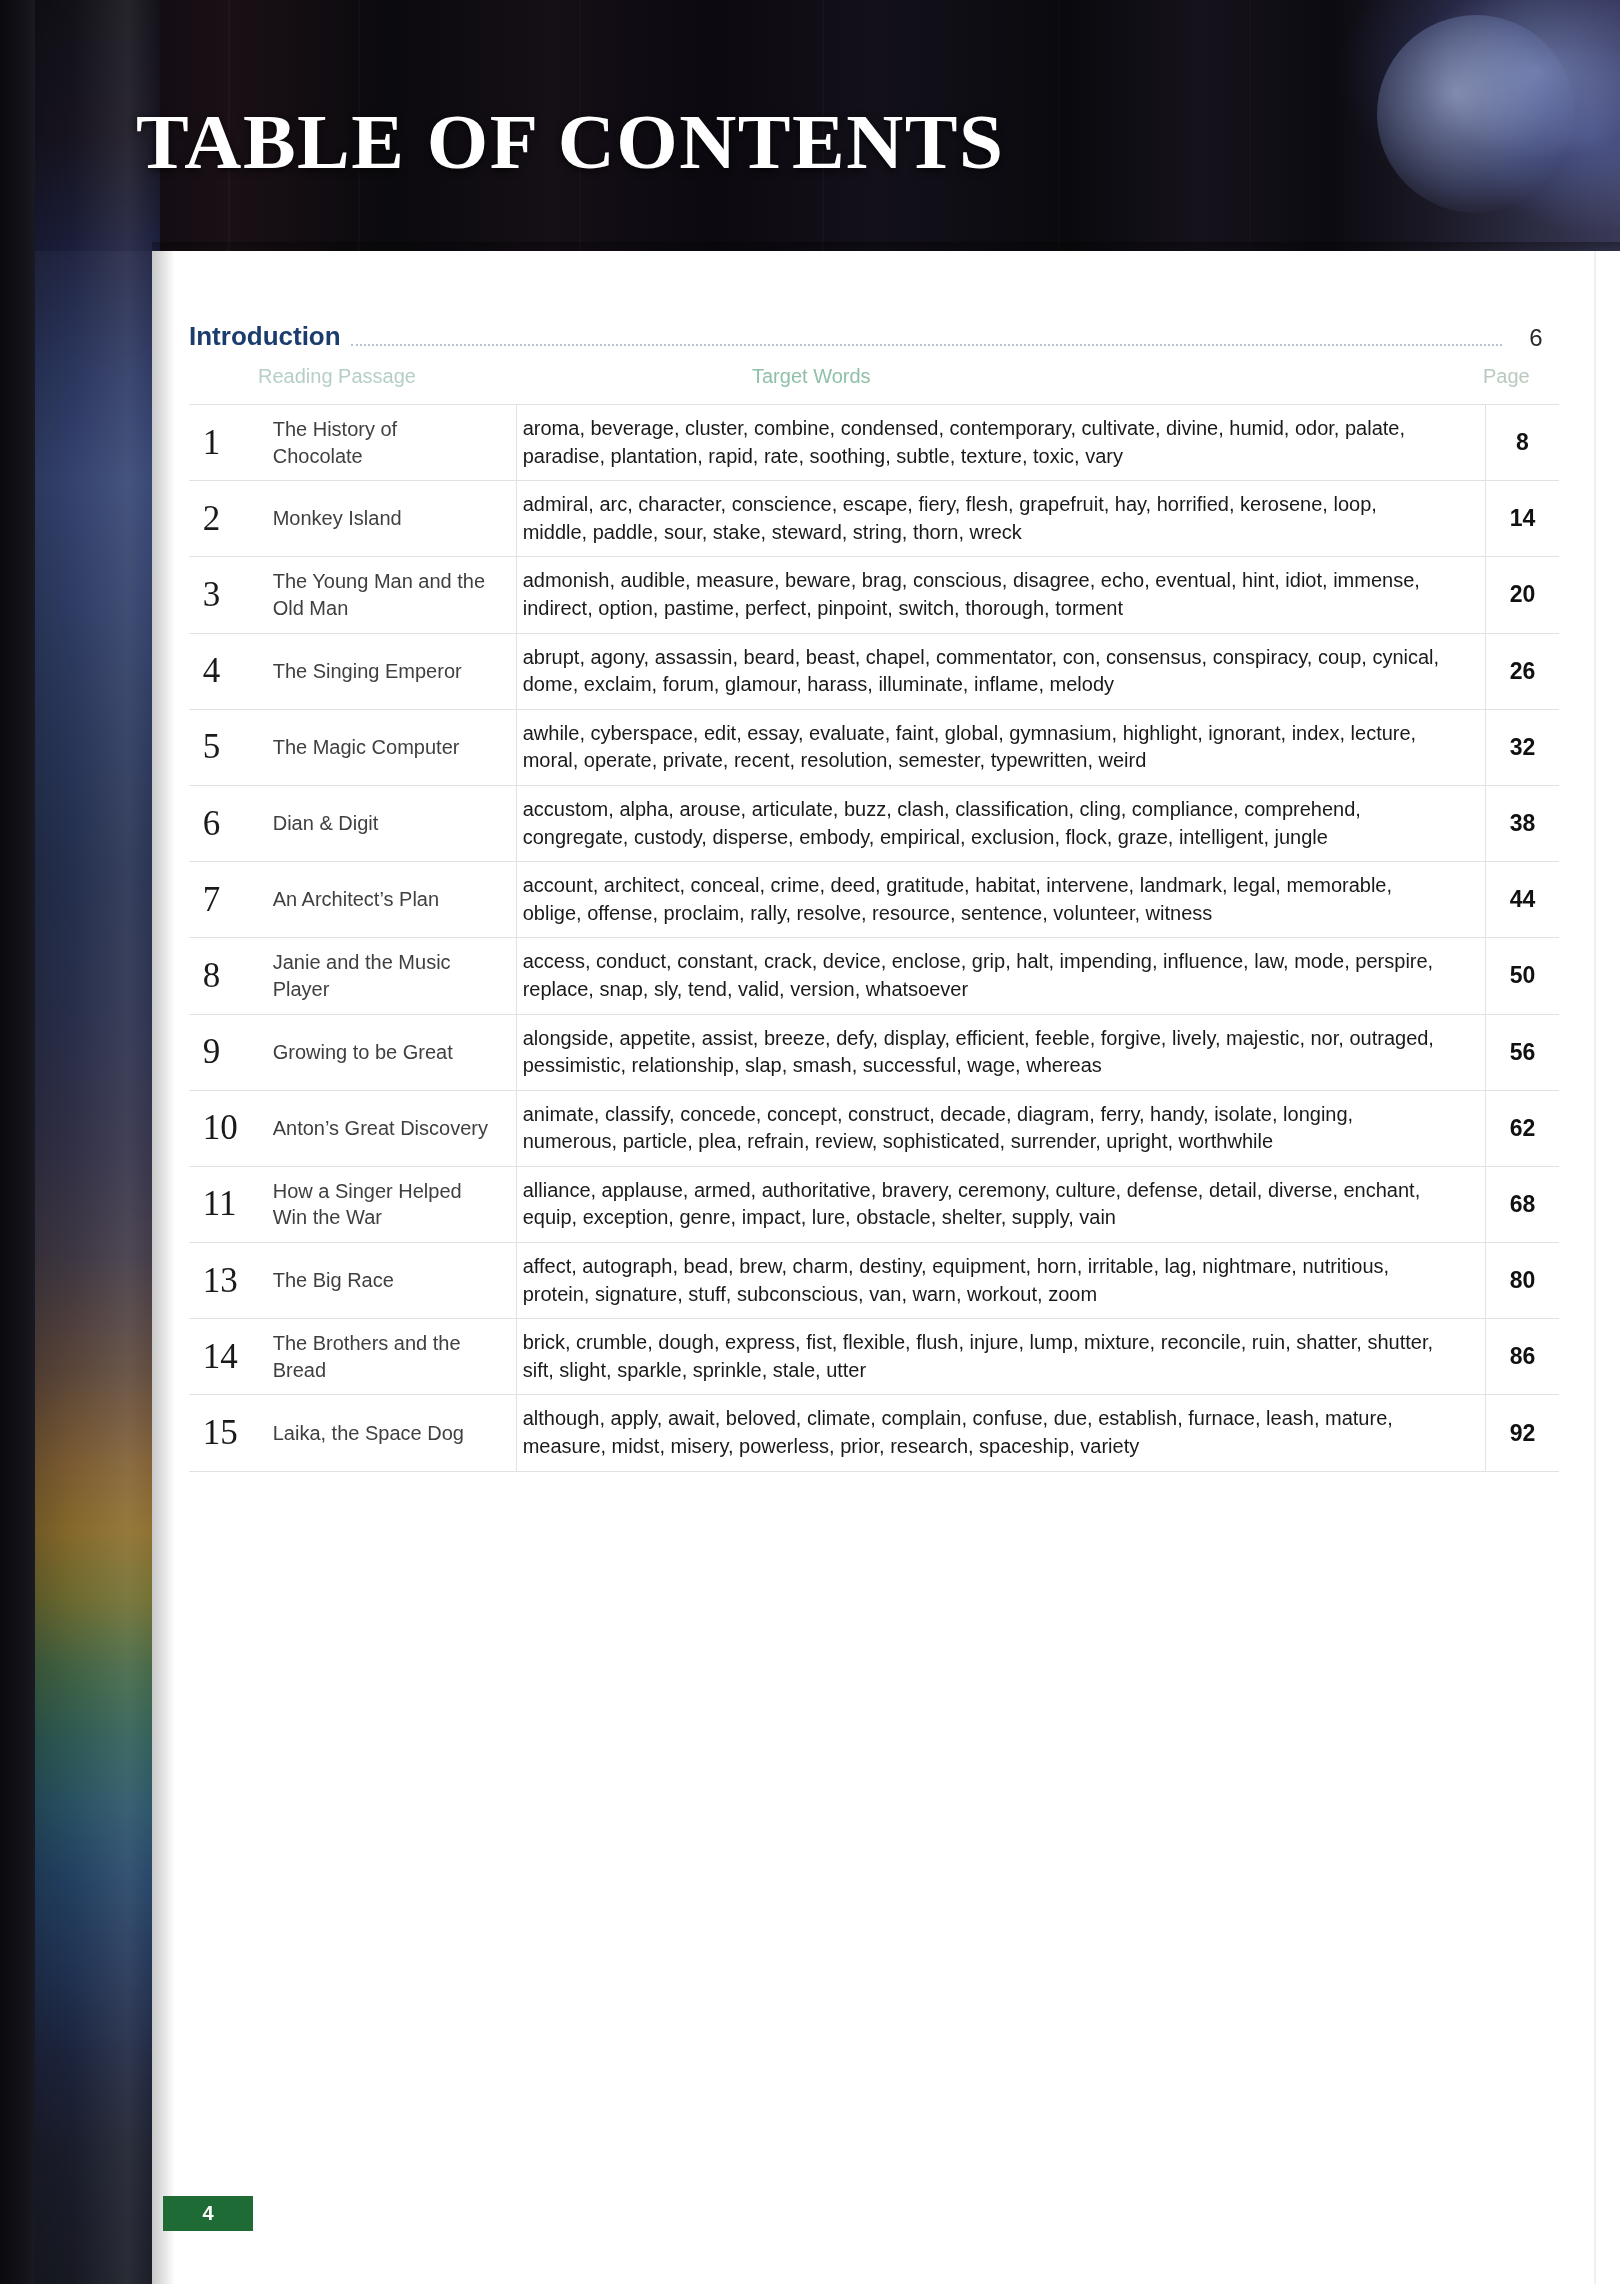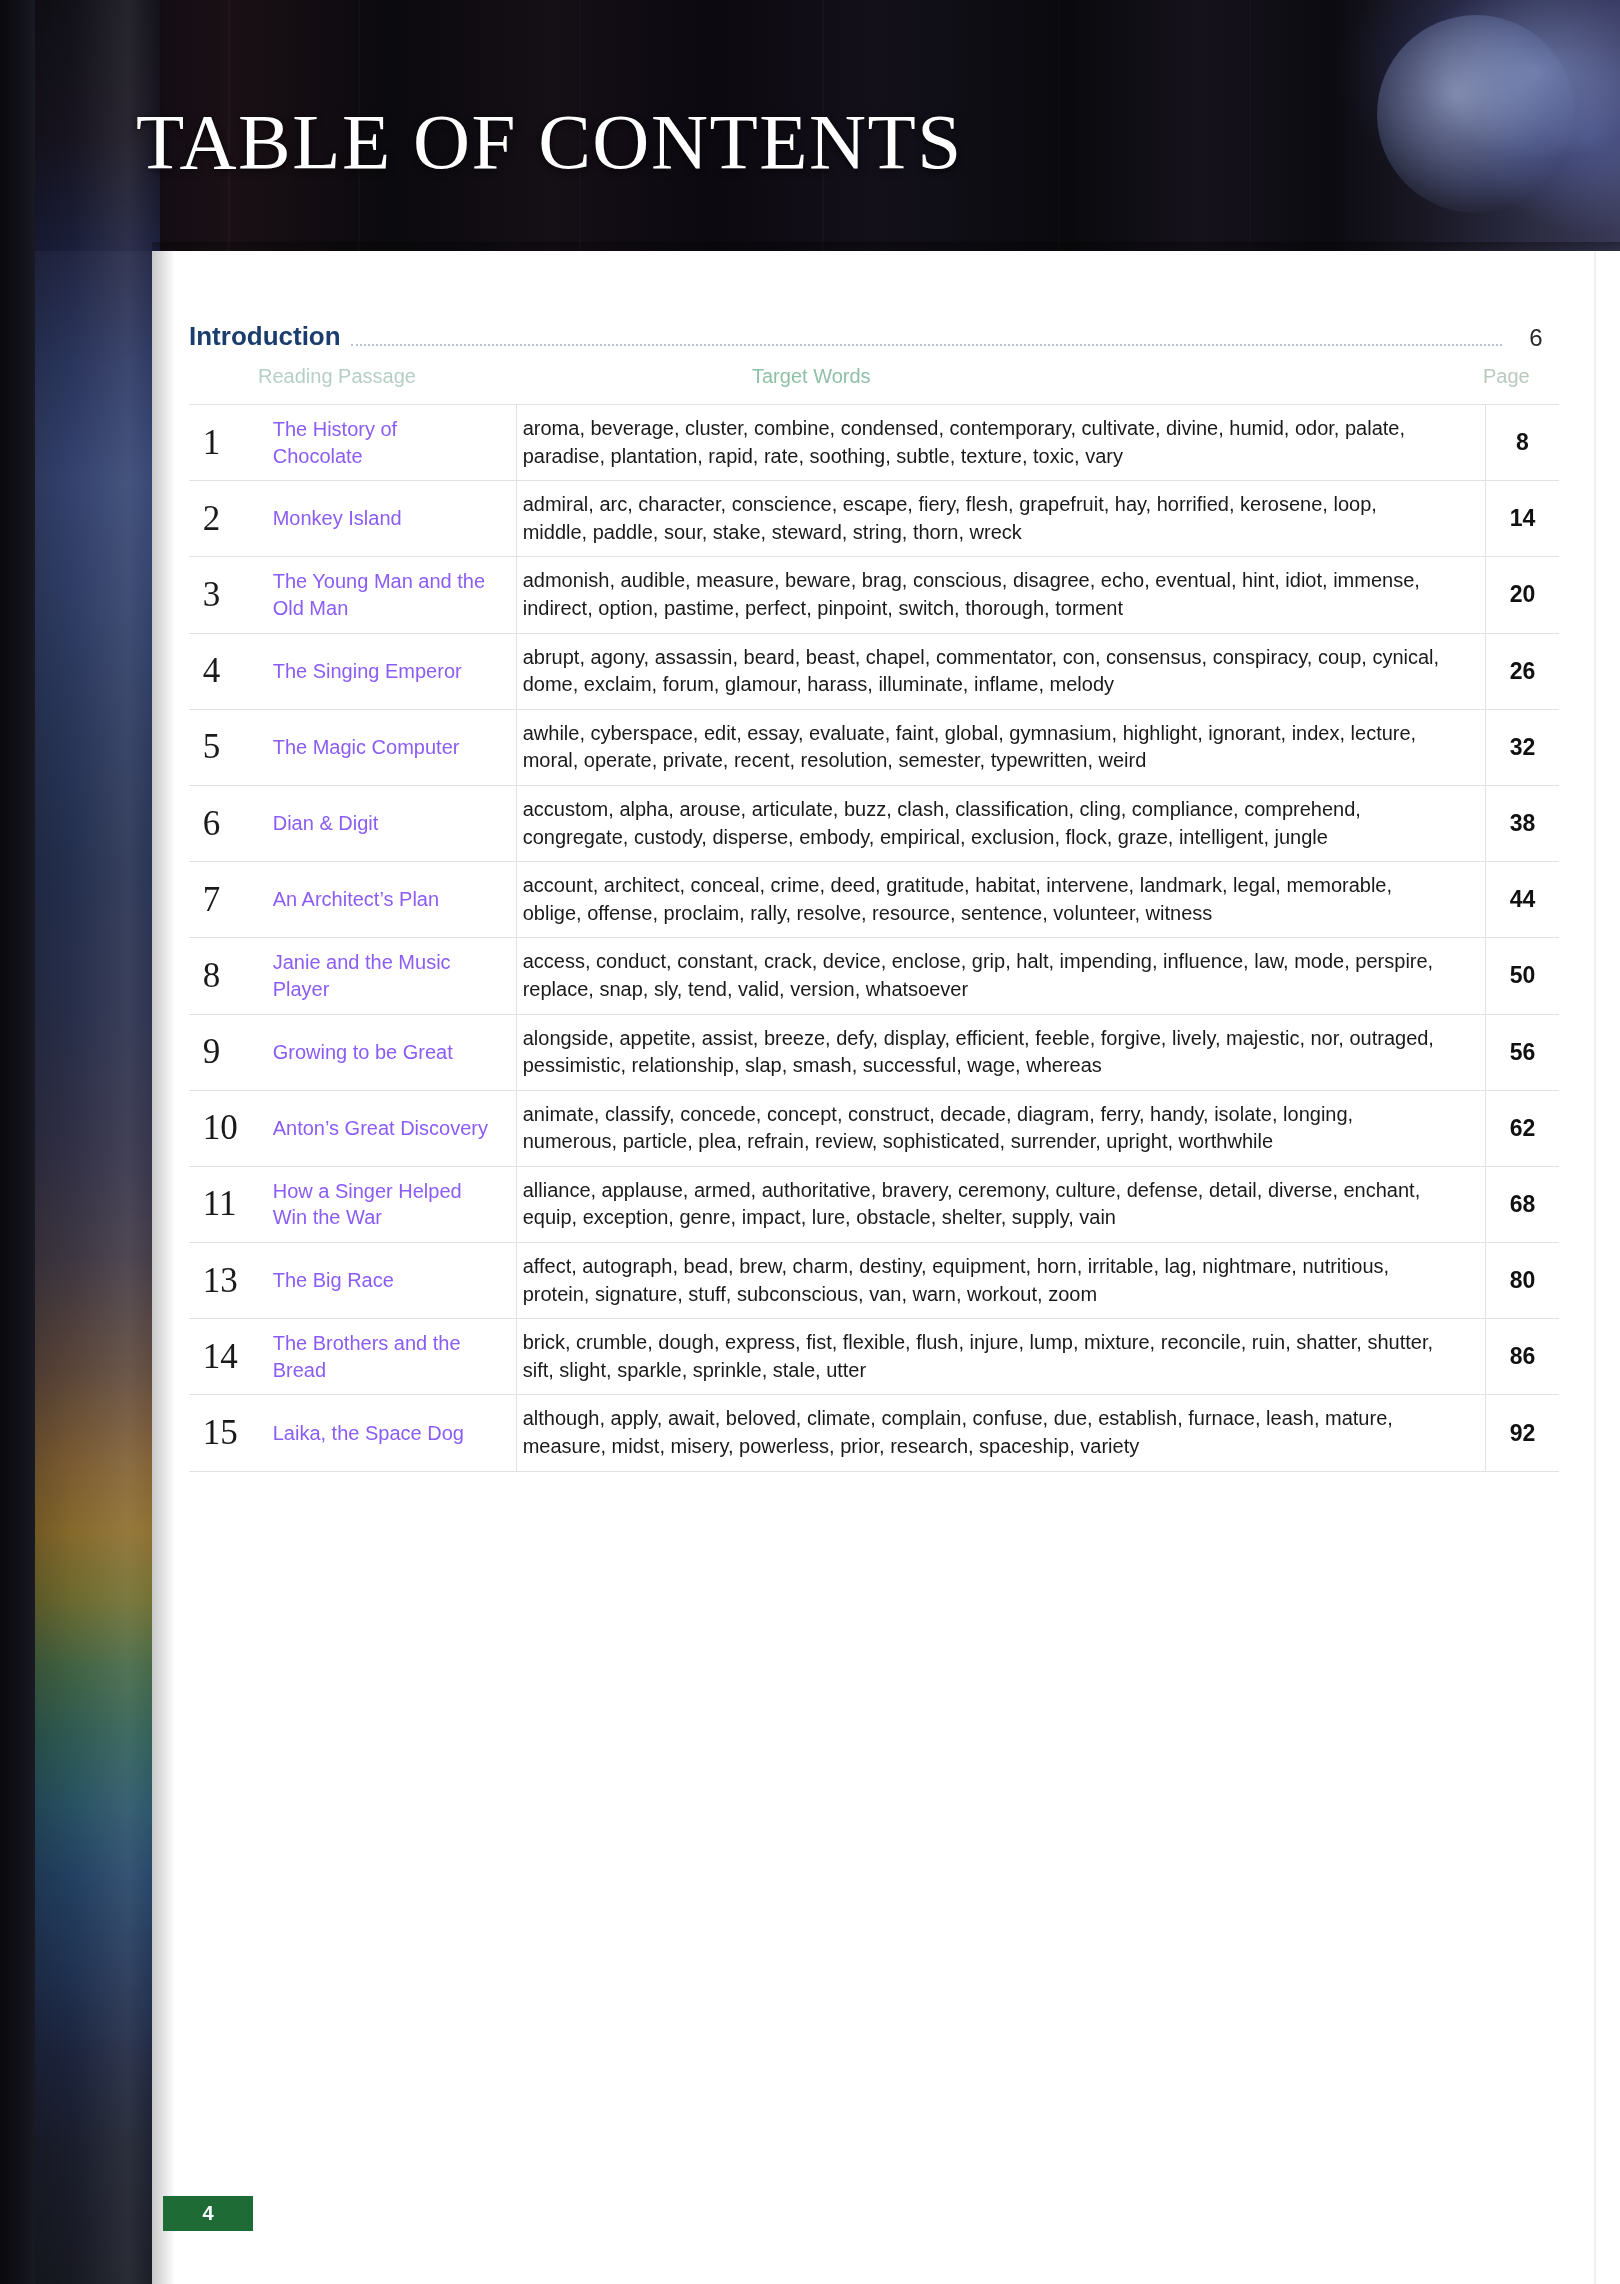--- a/index.html
+++ b/index.html
@@ -101,21 +101,21 @@
     left: 152px; top: 251px;
     width: 23px; height: 2033px;
     background: linear-gradient(90deg, rgba(0,0,0,0.22), rgba(0,0,0,0));
   }
 
   
   .toc-title {
     position: absolute;
     left: 136px; top: 97px;
     font-family: "Liberation Serif", serif;
-    font-weight: normal;
+    font-weight: bold;
     font-size: 79px;
     letter-spacing: 1.5px;
     color: #ffffff;
     text-shadow: 0 2.3px 7.6px rgba(0,0,0,0.75);
     white-space: nowrap;
   }
 
   
   .intro-row {
     position: absolute;
@@ -177,21 +177,21 @@
     font-family: "Liberation Serif", serif;
     font-size: 35px;
     color: #1a1a1a;
     text-align: left;
     padding-left: 13.7px;
   }
   td.passage {
     width: 217px;
     font-size: 20px;
     line-height: 1.34;
-    color: #8b5cf6;
+    color: #404040;
     padding-right: 26px;
   }
   td.words {
     font-size: 20px;
     line-height: 1.38;
     color: #1a1a1a;
     padding-right: 41px;
     padding-left: 6px;
     border-left: 0.8px solid #dfe3e7;
     margin-top: 15px;

